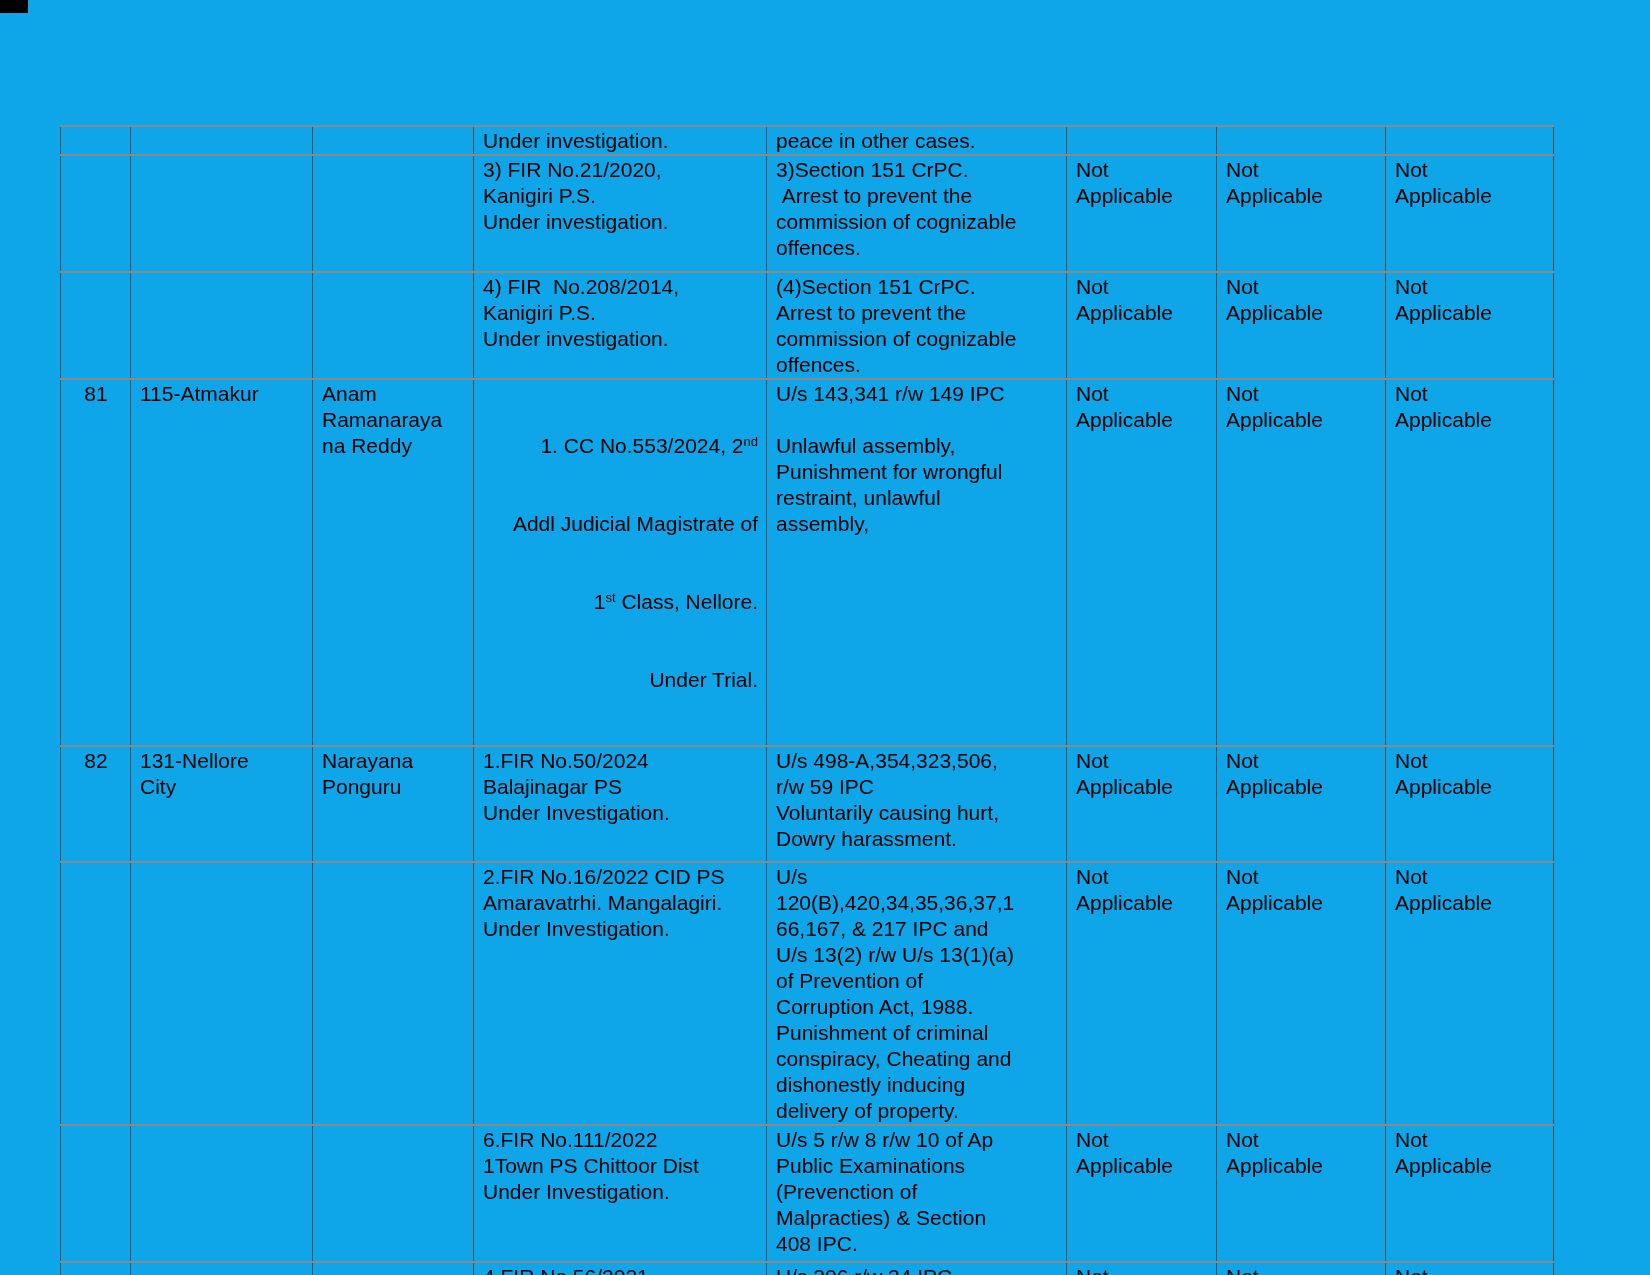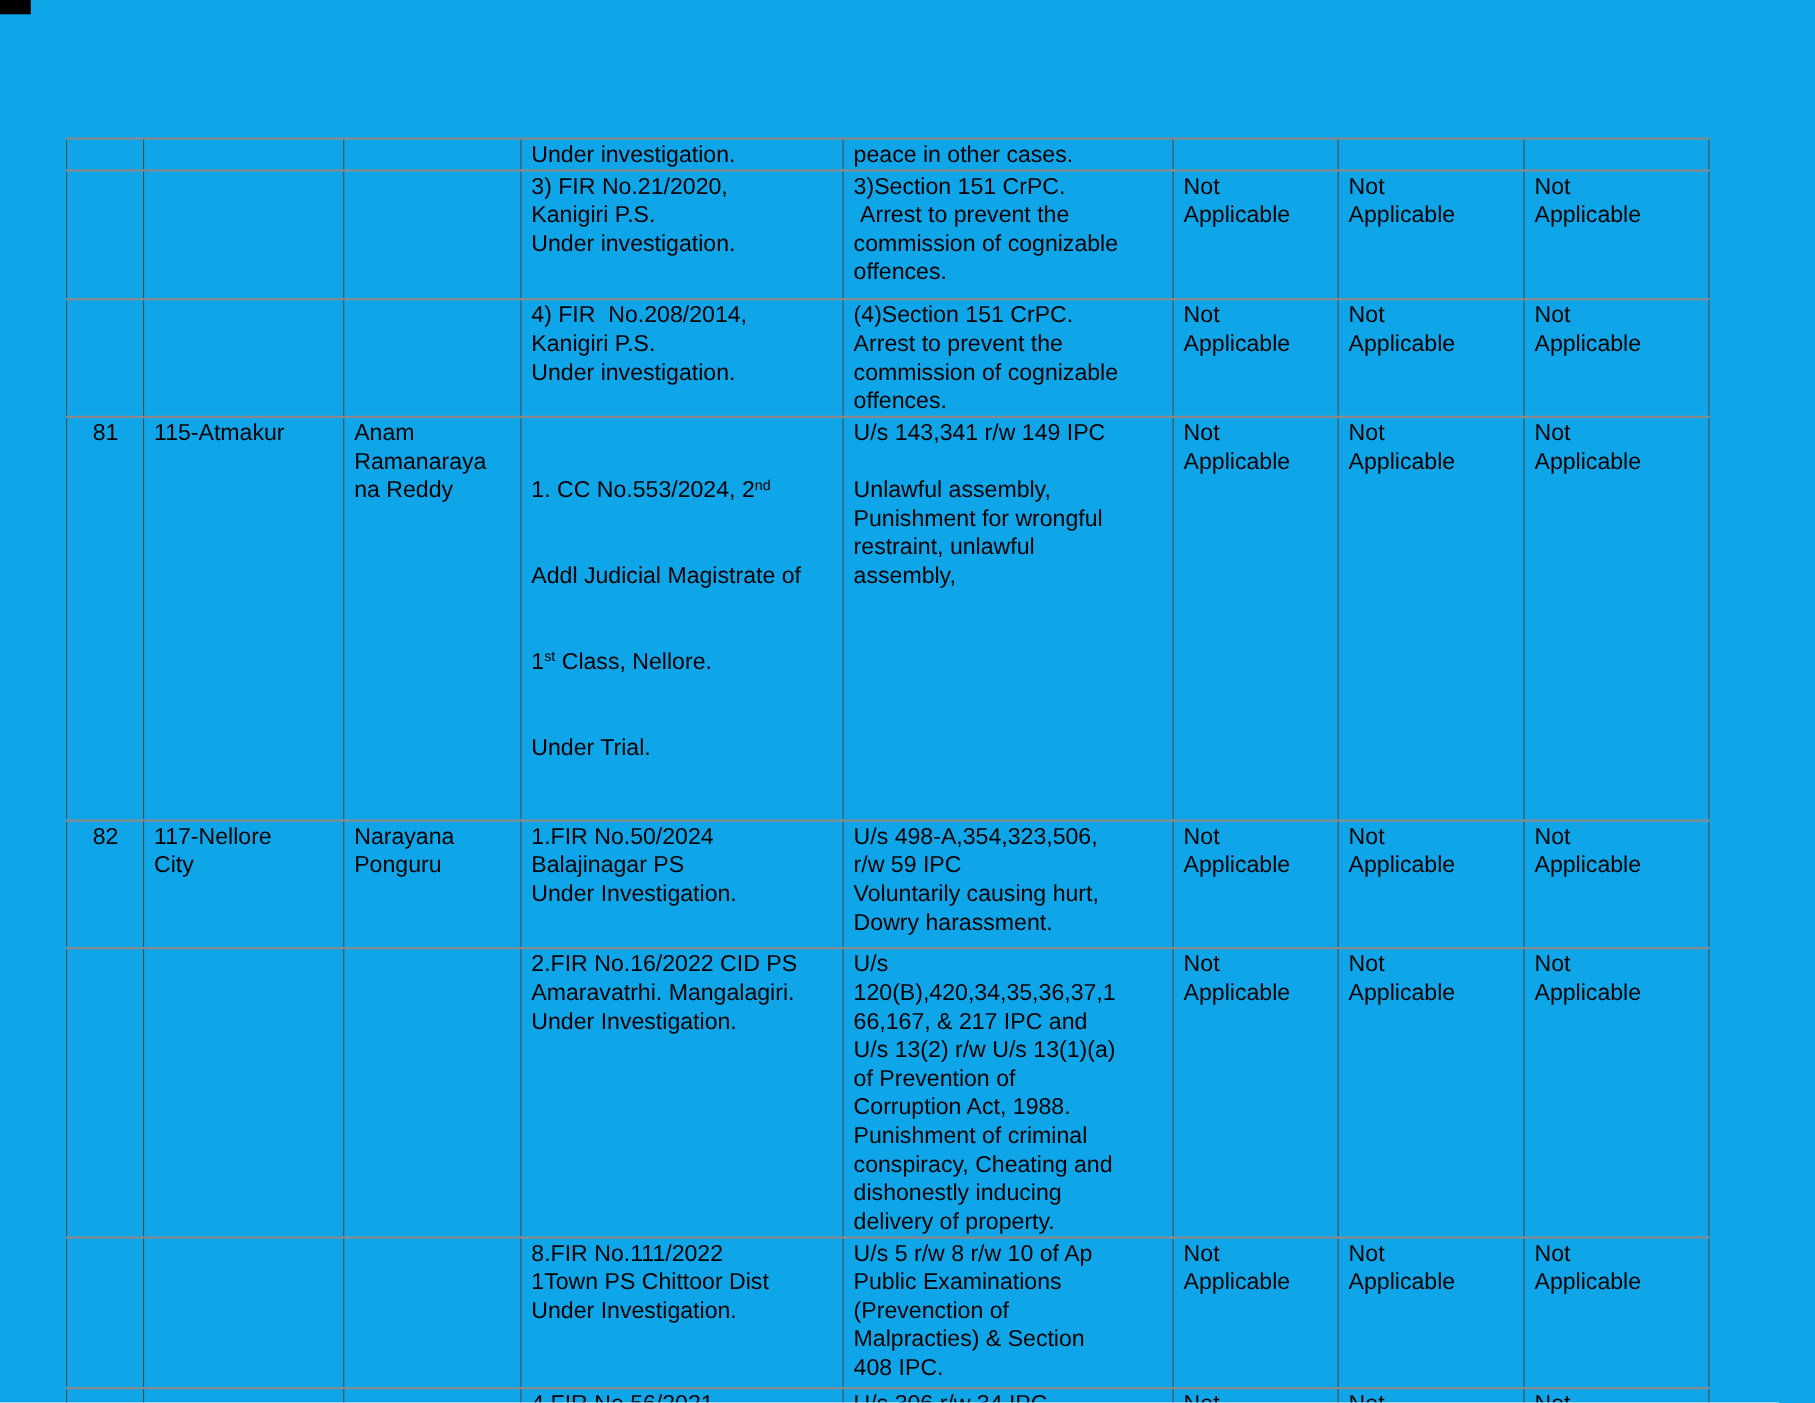--- a/index.html
+++ b/index.html
@@ -41,21 +41,21 @@
     white-space: pre-wrap;
     overflow: hidden;
     word-wrap: break-word;
   }
   td.c-sl {
     text-align: center;
     padding-left: 2px;
     padding-right: 2px;
     margin-left: 12px;
   }
-  .ln { min-height: 26px; }
+  .ln { min-height: 26px; text-align: right; }
   sup.sp {
     font-size: 13px;
     line-height: 0;
     position: relative;
     top: -7px;
     vertical-align: baseline;
   }
 </style>
 </head>
 <body>
@@ -146,21 +146,21 @@
       <td class="c-txt">Not
 Applicable</td>
       <td class="c-txt">Not
 Applicable</td>
       <td class="c-txt">Not
 Applicable</td>
     </tr>
 
     <tr style="height:116px">
       <td class="c-sl">82</td>
-      <td class="c-txt">117-Nellore
+      <td class="c-txt">131-Nellore
 City</td>
       <td class="c-txt">Narayana
 Ponguru</td>
       <td class="c-txt">1.FIR No.50/2024
 Balajinagar PS
 Under Investigation.</td>
       <td class="c-txt">U/s 498-A,354,323,506,
 r/w 59 IPC
 Voluntarily causing hurt,
 Dowry harassment.</td>
@@ -194,21 +194,21 @@
       <td class="c-txt">Not
 Applicable</td>
       <td class="c-txt">Not
 Applicable</td>
     </tr>
 
     <tr style="height:137px">
       <td class="c-sl"></td>
       <td class="c-txt"></td>
       <td class="c-txt"></td>
-      <td class="c-txt">8.FIR No.111/2022
+      <td class="c-txt">6.FIR No.111/2022
 1Town PS Chittoor Dist
 Under Investigation.</td>
       <td class="c-txt">U/s 5 r/w 8 r/w 10 of Ap
 Public Examinations
 (Prevenction of
 Malpracties) &amp; Section
 408 IPC.</td>
       <td class="c-txt">Not
 Applicable</td>
       <td class="c-txt">Not

